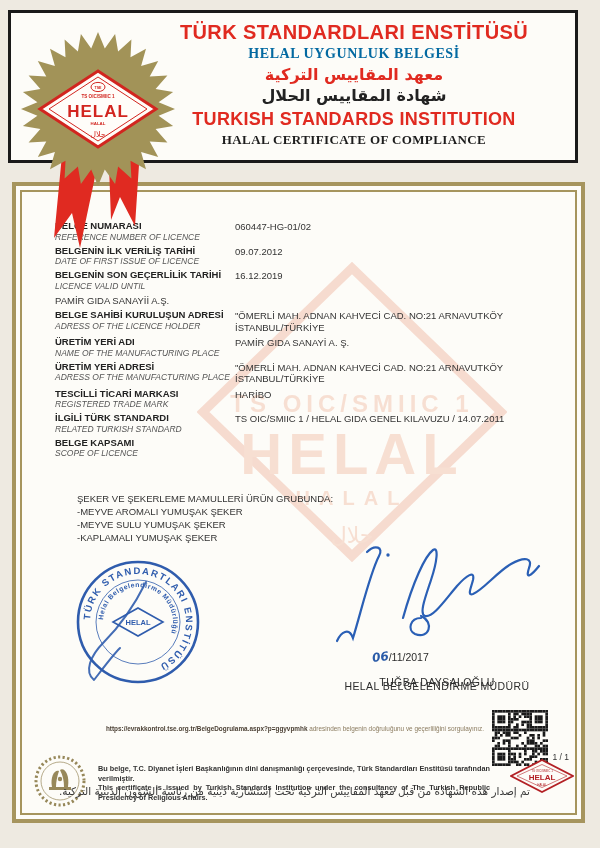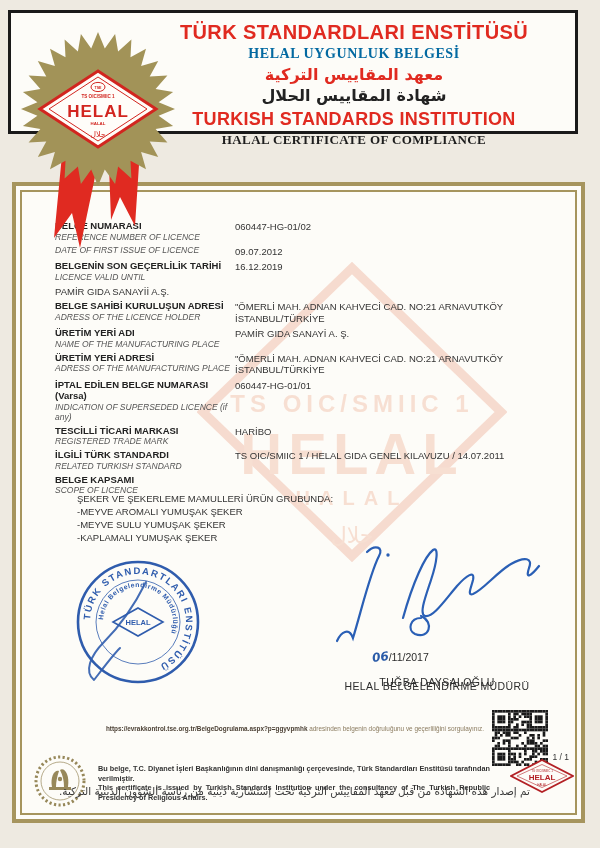--- a/index.html
+++ b/index.html
@@ -1,20 +1,20 @@
 <!DOCTYPE html>
 <html><head>
 <meta charset="utf-8">
 <style>
   * { margin:0; padding:0; box-sizing:border-box; }
   html,body { width:600px; height:848px; }
   body { background:#eeeae1; font-family:"Liberation Sans", sans-serif; position:relative; overflow:hidden; }
 
   
-  .header-box { position:absolute; left:8px; top:10px; width:570px; height:124px;
+  .header-box { position:absolute; left:8px; top:10px; width:570px; height:153px;
                 background:#fdfcf8; border:3px solid #1a1a1a; z-index:2; }
   .header-text { position:absolute; left:128px; right:6px; top:8px; text-align:center; }
   .h-title   { color:#e02a20; font-weight:bold; font-size:20px; letter-spacing:.4px; }
   .h-sub     { color:#0369a1; font-family:"Liberation Serif", serif; font-weight:bold; font-size:14px; letter-spacing:.6px; margin-top:2px; }
   .h-ar-red  { color:#e02a20; font-family:"DejaVu Sans", sans-serif; font-weight:bold; font-size:16px; margin-top:3px; direction:rtl; }
   .h-ar-blk  { color:#222; font-family:"DejaVu Sans", sans-serif; font-weight:bold; font-size:16px; margin-top:2px; direction:rtl; }
   .h-en      { color:#e02a20; font-weight:bold; font-size:18px; margin-top:4px; letter-spacing:.3px; }
   .h-en-sub  { color:#1d1d1d; font-family:"Liberation Serif", serif; font-weight:bold; font-size:13px; margin-top:2px; letter-spacing:.4px; }
 
   
@@ -107,20 +107,21 @@
     <div class="fields">
       <div class="frow">
         <div class="flabel">
             <div class="tr">BELGE NUMARASI</div>
             <div class="en">REFERENCE NUMBER OF LICENCE</div>
           </div>
         <div class="fvalue">060447-HG-01/02</div>
       </div>
       <div class="frow">
         <div class="flabel">
+            <div class="tr">BELGENİN İLK VERİLİŞ TARİHİ</div>
             <div class="en">DATE OF FIRST ISSUE OF LICENCE</div>
           </div>
         <div class="fvalue">09.07.2012</div>
       </div>
       <div class="frow">
         <div class="flabel">
             <div class="tr">BELGENİN SON GEÇERLİLİK TARİHİ</div>
             <div class="en">LICENCE VALID UNTIL</div>
           </div>
         <div class="fvalue">16.12.2019</div>
@@ -141,27 +142,20 @@
             <div class="en">NAME OF THE MANUFACTURING PLACE</div>
           </div>
         <div class="fvalue">PAMİR GIDA SANAYİ A. Ş.</div>
       </div>
       <div class="frow">
         <div class="flabel">
             <div class="tr">ÜRETİM YERİ ADRESİ</div>
             <div class="en">ADRESS OF THE MANUFACTURING PLACE</div>
           </div>
         <div class="fvalue" style="width:300px">"ÖMERLİ MAH. ADNAN KAHVECİ CAD. NO:21 ARNAVUTKÖY İSTANBUL/TÜRKİYE</div>
-      </div>
-      <div class="frow">
-        <div class="flabel">
-            <div class="tr">İPTAL EDİLEN BELGE NUMARASI (Varsa)</div>
-            <div class="en">INDICATION OF SUPERSEDED LICENCE (if any)</div>
-          </div>
-        <div class="fvalue">060447-HG-01/01</div>
       </div>
       <div class="frow">
         <div class="flabel">
             <div class="tr">TESCİLLİ TİCARİ MARKASI</div>
             <div class="en">REGISTERED TRADE MARK</div>
           </div>
         <div class="fvalue">HARİBO</div>
       </div>
       <div class="frow">
         <div class="flabel">

